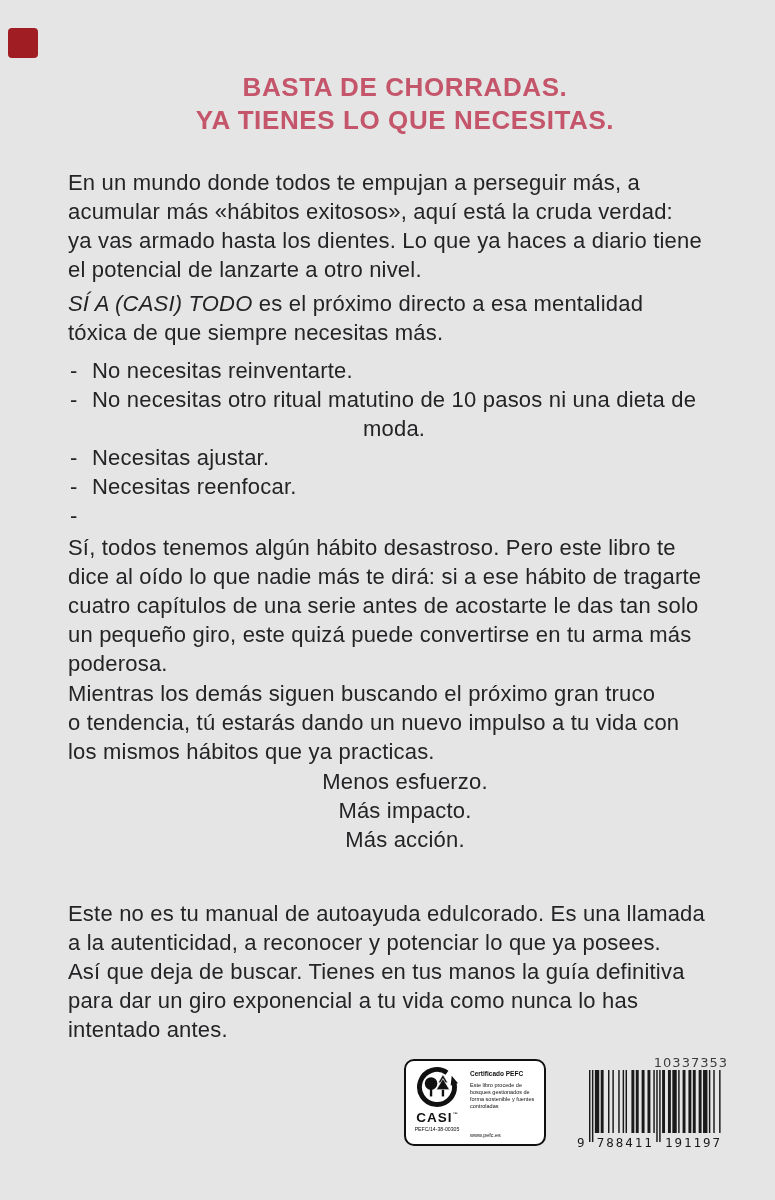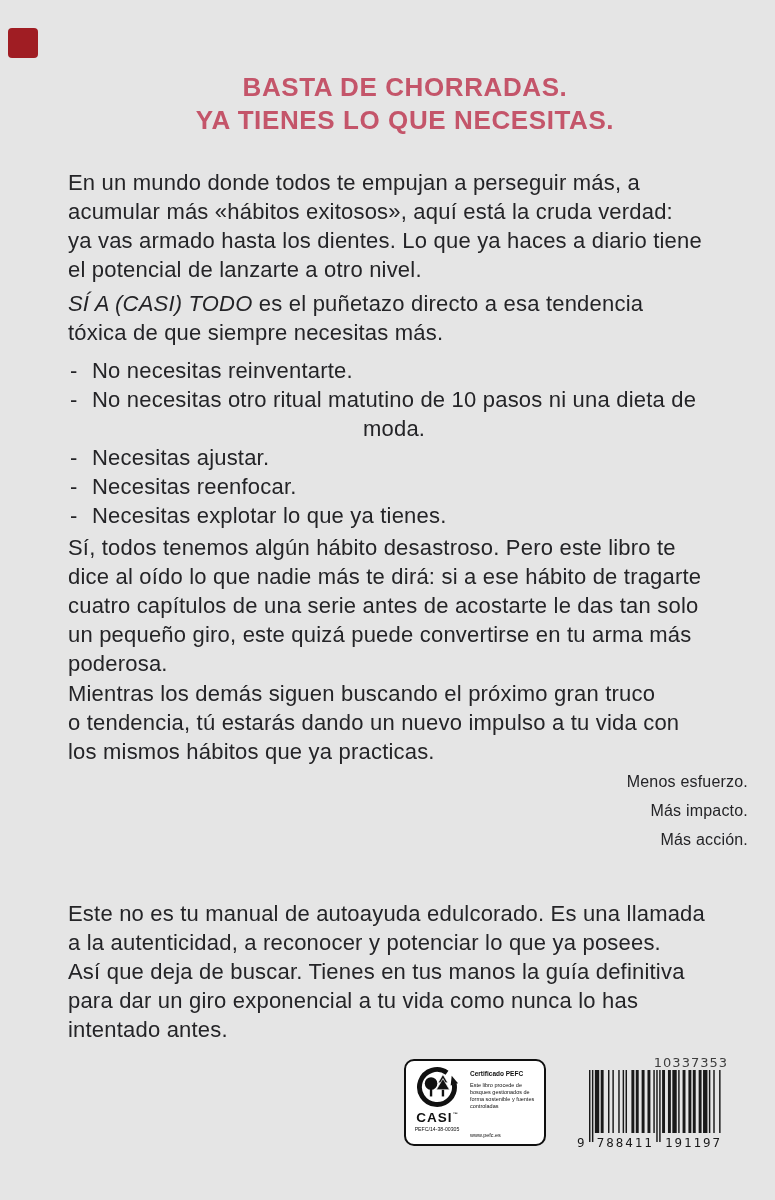--- a/index.html
+++ b/index.html
@@ -29,21 +29,21 @@
   .p2 em{font-style:italic;}
   .list{
     position:absolute;left:62px;top:356px;width:686px;margin:0;padding:0;
     list-style:none;font-size:22px;line-height:29px;letter-spacing:0.2px;
   }
   .list li{display:flex;align-items:flex-start;padding-left:8px;}
   .list .dash{flex:0 0 22px;width:22px;}
   .list .item-text{white-space:pre-line;text-align:center;}
   .slogan{
     position:absolute;left:62px;top:767px;width:686px;
-    text-align:right;font-size:16px;line-height:29px;letter-spacing:0.2px;
+    text-align:center;font-size:22px;line-height:29px;letter-spacing:0.2px;
   }
   .publisher{
     position:absolute;left:72px;top:1116px;
     font-family:"DejaVu Sans",sans-serif;font-weight:bold;
     font-size:29px;letter-spacing:5px;color:#27272b;
   }
   
   .pefc-box{
     position:absolute;left:404px;top:1059px;width:142px;height:87px;
     box-sizing:border-box;border:2.5px solid #101010;border-radius:10px;
@@ -75,21 +75,21 @@
   <header class="tagline" style="color: rgb(196, 85, 106);">
     <div>BASTA DE CHORRADAS.</div>
     <div>YA TIENES LO QUE NECESITAS.</div>
   </header>
 
   <p class="body p1">En un mundo donde todos te empujan a perseguir más, a
 acumular más «hábitos exitosos», aquí está la cruda verdad:
 ya vas armado hasta los dientes. Lo que ya haces a diario tiene
 el potencial de lanzarte a otro nivel.</p>
 
-  <p class="body p2"><em>SÍ A (CASI) TODO</em><span> es el puñetazo directo a esa tendencia</span><br><span>tóxica de que siempre necesitas más.</span></p>
+  <p class="body p2"><em>SÍ A (CASI) TODO</em><span> es el próximo directo a esa mentalidad</span><br><span>tóxica de que siempre necesitas más.</span></p>
 
   <ul class="list">
     <li>
         <span class="dash">-</span>
         <span class="item-text">No necesitas reinventarte.</span>
       </li>
     <li>
         <span class="dash">-</span>
         <span class="item-text">No necesitas otro ritual matutino de 10 pasos ni una dieta de
 moda.</span>
@@ -97,21 +97,20 @@
     <li>
         <span class="dash">-</span>
         <span class="item-text">Necesitas ajustar.</span>
       </li>
     <li>
         <span class="dash">-</span>
         <span class="item-text">Necesitas reenfocar.</span>
       </li>
     <li>
         <span class="dash">-</span>
-        <span class="item-text">Necesitas explotar lo que ya tienes.</span>
       </li>
   </ul>
 
   <p class="body p3">Sí, todos tenemos algún hábito desastroso. Pero este libro te
 dice al oído lo que nadie más te dirá: si a ese hábito de tragarte
 cuatro capítulos de una serie antes de acostarte le das tan solo
 un pequeño giro, este quizá puede convertirse en tu arma más
 poderosa.</p>
 
   <p class="body p4">Mientras los demás siguen buscando el próximo gran truco

